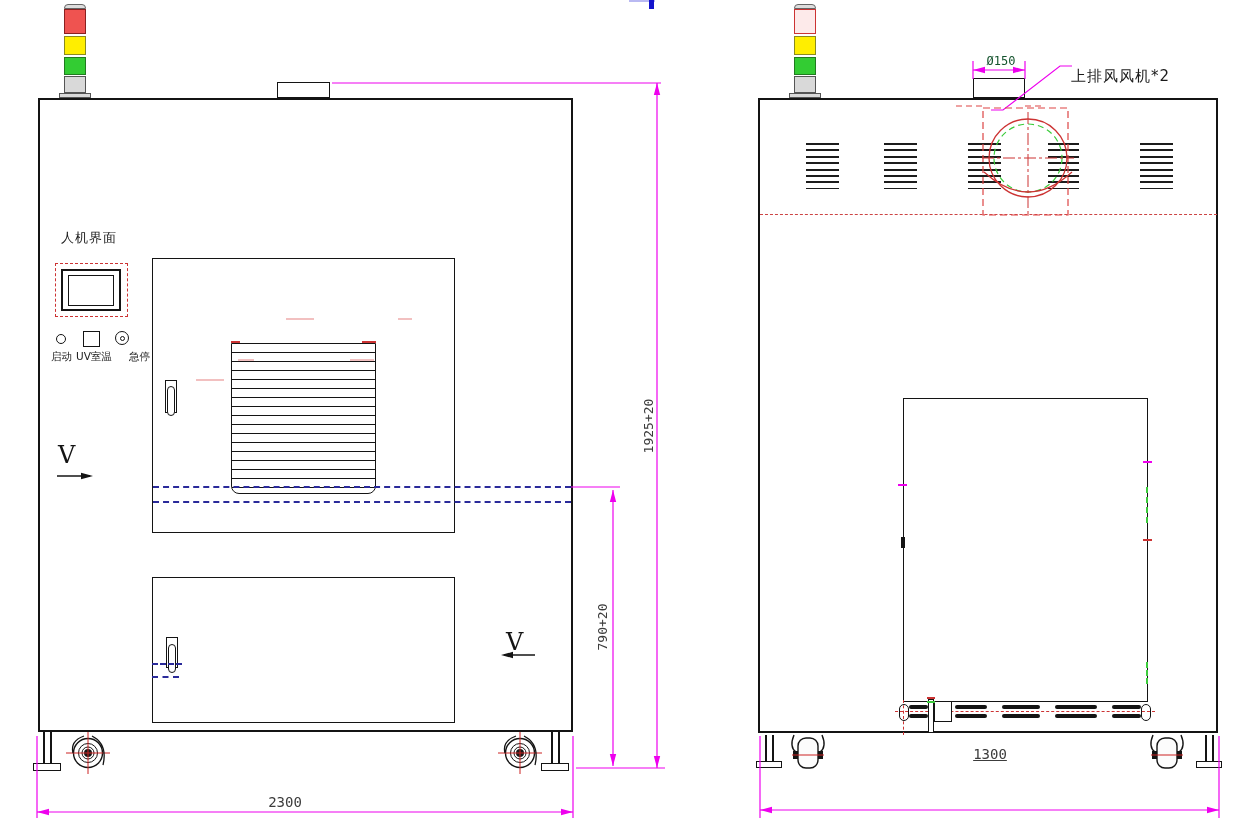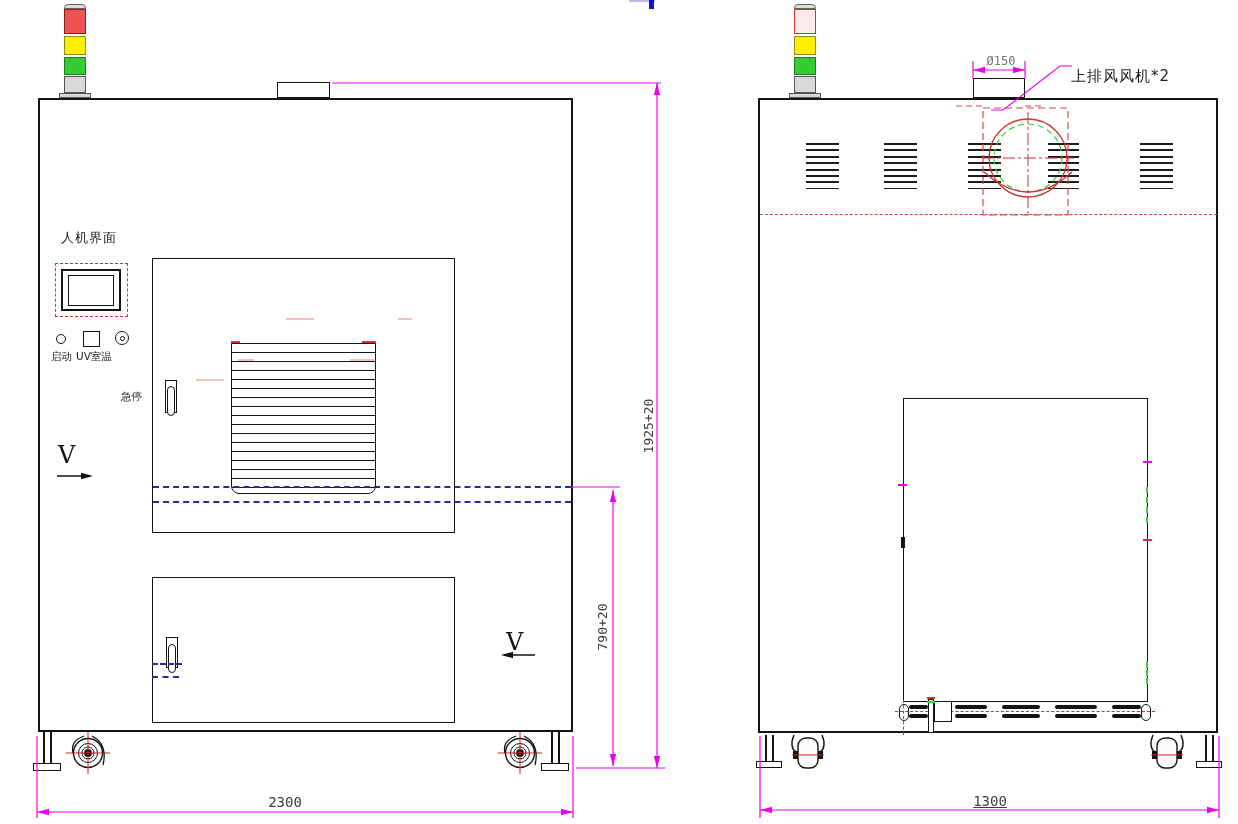--- a/index.html
+++ b/index.html
@@ -7,21 +7,21 @@
          font-family:"DejaVu Sans",sans-serif;}
   .abs{position:absolute;box-sizing:border-box;}
   .bd{border:1.5px solid #141414;background:#fff;}
   .bd2{border:2px solid #141414;background:#fff;}
   .thin{border:1.2px solid #141414;background:#fff;}
   .dash-blue{height:0;border-top:2px dashed #2a2a9a;}
   .dash-red{height:0;border-top:1.5px dashed #cc4444;}
   .pinkfaint{background:#f2c0c0;height:2px;}
   .redtick{background:#cc3333;height:2px;}
   .dimtxt{font-family:"DejaVu Sans Mono",monospace;color:#3c3c3c;font-size:14px;text-align:center;}
-  .dimtxt-sm{font-family:"DejaVu Sans Mono",monospace;color:#737373;font-size:12px;text-align:center;}
+  .dimtxt-sm{font-family:"DejaVu Sans Mono",monospace;color:#14532d;font-size:12px;text-align:center;}
   .rot{transform:rotate(-90deg);}
   .cjk{color:#1a1a1a;}
   .grid{border:1px solid #141414;border-radius:0 0 8px 8px;background:#fff;
         background-image:repeating-linear-gradient(180deg,transparent 0 8px,#141414 8px 9px);}
   .vent{background-image:repeating-linear-gradient(180deg,#1c1c1c 0 2px,transparent 2px 6.4px);}
   .bar{background:#141414;height:4px;border-radius:2px;}
   .stem{border-left:2px solid #141414;border-right:2px solid #141414;background:#fff;}
   .vlab{font-family:"DejaVu Serif",serif;font-size:24px;color:#141414;}
 </style>
 </head>
@@ -44,21 +44,21 @@
   <div class="abs" style="left:55px;top:263px;width:73px;height:54px;border:1.5px dashed #cc3333;"></div>
   <div class="abs bd2" style="left:61px;top:269px;width:60px;height:42px;"></div>
   <div class="abs bd" style="left:68px;top:275px;width:46px;height:31px;"></div>
 
   <div class="abs thin" style="left:56px;top:334px;width:10px;height:10px;border-radius:50%;"></div>
   <div class="abs thin" style="left:83px;top:331px;width:17px;height:16px;"></div>
   <div class="abs thin" style="left:115px;top:331px;width:14px;height:14px;border-radius:50%;"></div>
   <div class="abs thin" style="left:119.5px;top:335.5px;width:5px;height:5px;border-radius:50%;"></div>
   <div class="abs cjk" style="left:51px;top:350px;font-size:10.5px;">启动</div>
   <div class="abs cjk" style="left:76px;top:350px;font-size:10.5px;">UV室温</div>
-  <div class="abs cjk" style="left:121px;top:350px;font-size:10.5px;margin-top:40px;">急停</div>
+  <div class="abs cjk" style="left:129px;top:350px;font-size:10.5px;">急停</div>
 
   <div class="abs bd" style="left:152px;top:258px;width:303px;height:275px;"></div>
   <div class="abs thin" style="left:165px;top:380px;width:12px;height:33px;"></div>
   <div class="abs thin" style="left:167px;top:386px;width:8px;height:30px;border-radius:4px;"></div>
   <div class="abs grid" style="left:231px;top:343px;width:145px;height:151px;"></div>
   <div class="abs redtick" style="left:231px;top:341px;width:9px;"></div>
   <div class="abs redtick" style="left:362px;top:341px;width:14px;"></div>
   <div class="abs pinkfaint" style="left:286px;top:318px;width:28px;"></div>
   <div class="abs pinkfaint" style="left:398px;top:318px;width:14px;"></div>
   <div class="abs pinkfaint" style="left:196px;top:379px;width:28px;"></div>
@@ -131,21 +131,21 @@
   <div class="abs" style="left:927px;top:697px;width:8px;height:2px;background:#cc3333;"></div>
   <div class="abs" style="left:927px;top:701px;width:8px;height:2px;background:#3ccc3c;"></div>
 
   <div class="abs stem" style="left:765px;top:735px;width:9px;height:27px;"></div>
   <div class="abs bd" style="left:756px;top:761px;width:26px;height:7px;"></div>
   <div class="abs stem" style="left:1205px;top:735px;width:9px;height:27px;"></div>
   <div class="abs bd" style="left:1196px;top:761px;width:26px;height:7px;"></div>
 
   <div class="abs dimtxt-sm" style="left:978px;top:54px;width:46px;">Ø150</div>
   <div class="abs cjk" style="left:1071px;top:55px;font-size:15px;letter-spacing:1px;margin-top:12px;">上排风风机*2</div>
-  <div class="abs dimtxt" style="left:958px;top:793px;width:64px;text-decoration:underline;">1300</div>
+  <div class="abs dimtxt" style="left:958px;top:746px;width:64px;text-decoration:underline;">1300</div>
 
   <div class="abs" style="left:629px;top:0;width:26px;height:2px;background:#b9b9f2;"></div>
   <div class="abs" style="left:649px;top:0;width:5px;height:9px;background:#1313cc;"></div>
 
   <svg class="abs" style="left:0;top:0;" width="1238" height="824">
 
     <g stroke="#ee00ee" stroke-width="1.2" fill="#ee00ee">
       <line x1="37" y1="736" x2="37" y2="818" fill="none"></line>
       <line x1="573" y1="736" x2="573" y2="818" fill="none"></line>
       <line x1="37" y1="812" x2="573" y2="812" fill="none"></line>

